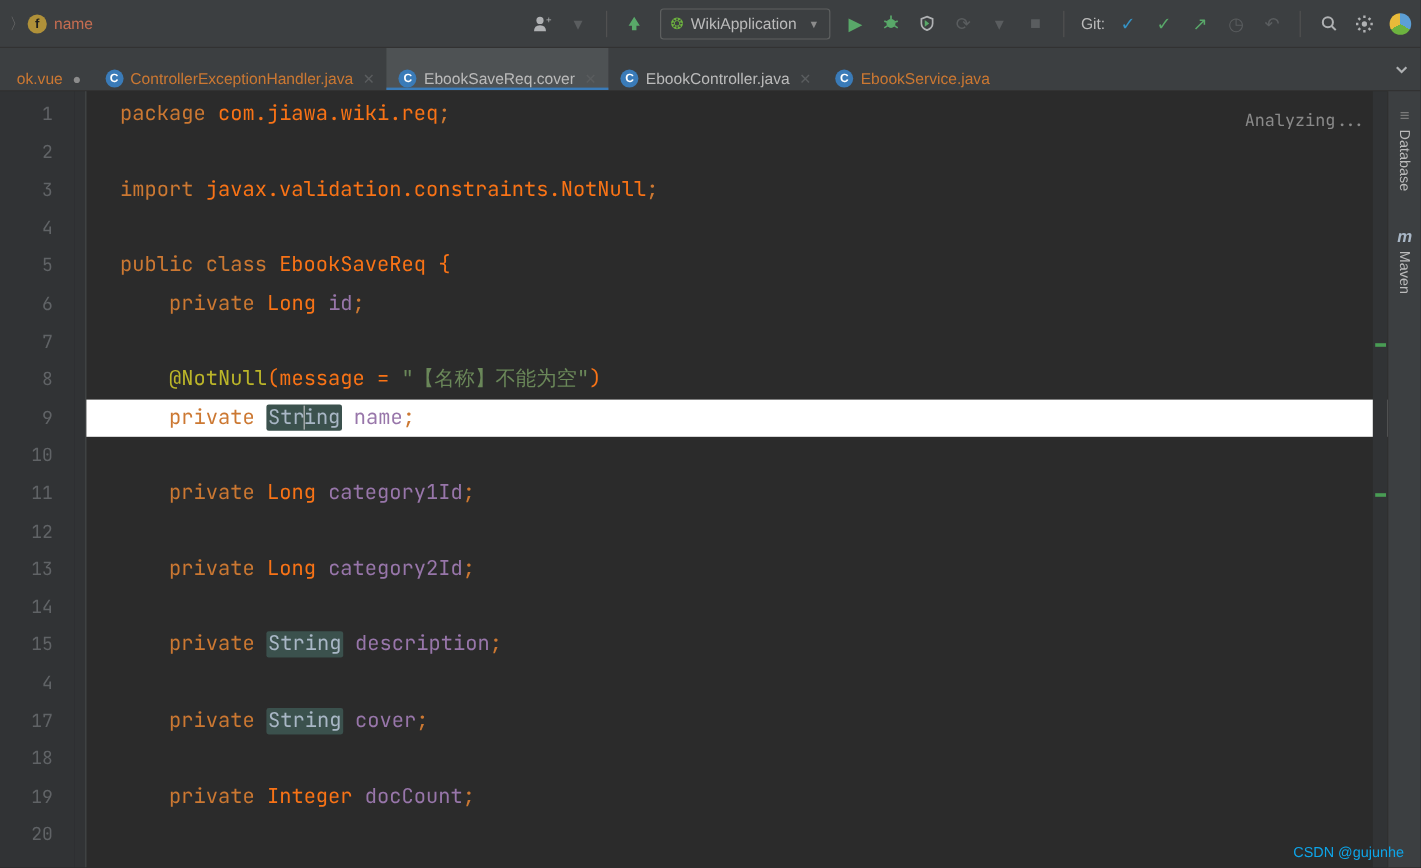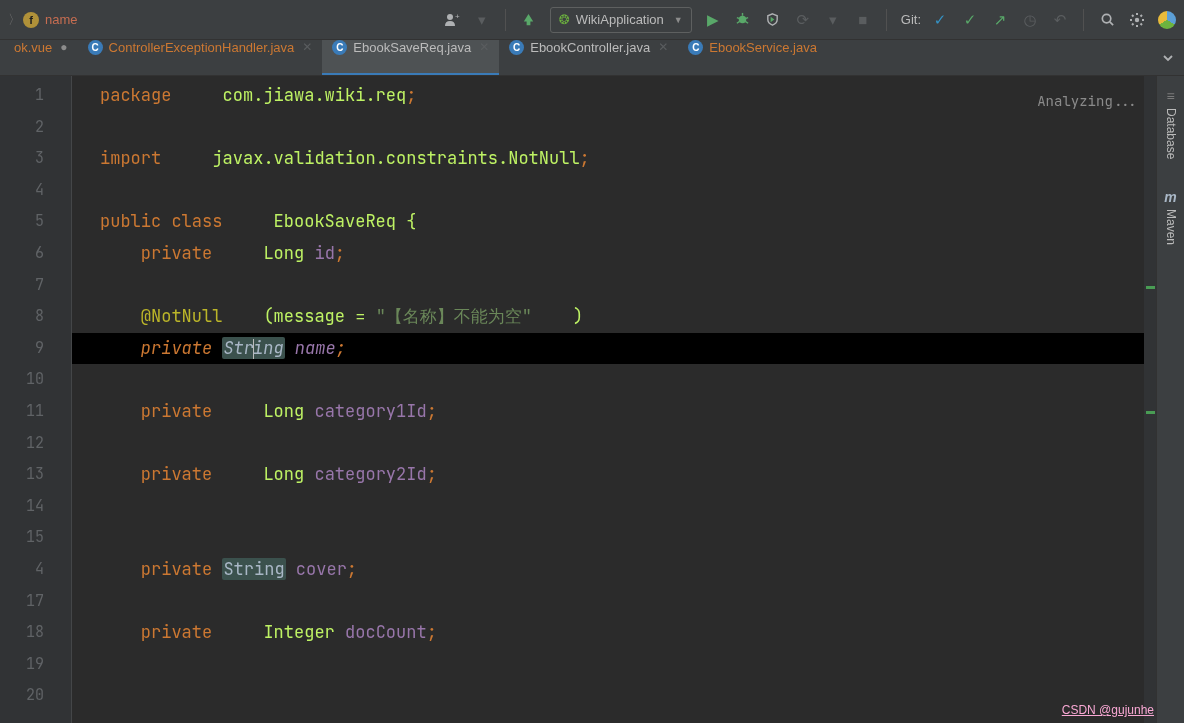--- a/index.html
+++ b/index.html
@@ -55,21 +55,21 @@
       background: conic-gradient(#5c9fd6 0 120deg, #6db33f 120deg 240deg, #e8ba3a 240deg 360deg);
       border-radius: 50%;
     }
     .tabs-row {
       height: 36px; background: #3c3f41;
       display: flex; align-items: stretch;
       border-bottom: 1px solid #323232;
       padding-left: 4px;
     }
     .etab {
-      display: flex; align-items: flex-start; gap: 6px;
+      display: flex; align-items: flex-end; gap: 6px;
       padding: 0 10px; font-size: 13px; cursor: pointer;
       border-bottom: 2px solid transparent;
       color: #bbbbbb;
     }
     .etab.active { background: #4e5254; border-bottom: 2px solid #3a7bb8; }
     .c-icon {
       background: #3a7bb8; color: #fff; border-radius: 50%;
       width: 15px; height: 15px; font-size: 10px; font-weight: bold;
       display: inline-flex; align-items: center; justify-content: center;
     }
@@ -88,27 +88,27 @@
       color: #606366; font-family: "JetBrains Mono","Consolas",monospace;
       font-size: 15px;
     }
     .gutter-edge { width: 10px; background: #313335; border-right: 1px solid #444648; }
     .code {
       flex: 1; padding-top: 4px;
       font-family: "JetBrains Mono","Consolas",monospace;
       font-size: 17px; position: relative;
     }
     .cline { height: 31.6px; line-height: 31.6px; padding-left: 28px; white-space: pre; }
-    .cline.hl { background: #000000; font-style: italic; }
+    .cline.hl { background: #ffffff; }
     .kw { color: #cc7832; }
     .field { color: #9876aa; }
     .anno { color: #bbb529; }
     .str { color: #6a8759; }
     .pun { color: #cc7832; }
-    .gray { color: #bef264; margin-left: 41px; }
+    .gray { color: #f97316; }
     .boxed { background: #3b514d; border-radius: 2px; padding: 0 1px; }
     .caret { border-left: 1px solid #bbbbbb; display: inline-block; height: 20px; vertical-align: middle; margin: 0 -1px; }
     .analyzing {
       position: absolute; top: 16px; right: 18px;
       color: #8a8a8a; font-size: 14px;
     }
     .rsidebar {
       width: 28px; background: #3c3f41;
       border-left: 1px solid #323232;
       display: flex; flex-direction: column; align-items: center;
@@ -119,22 +119,22 @@
       display: flex; align-items: center; gap: 4px; cursor: pointer;
     }
     .rtool-icon { writing-mode: horizontal-tb; font-size: 14px; color: #7a7a7a; font-style: italic; }
     .rtool-icon.m { font-weight: bold; color: #a9b7c6; }
     .mark-rail {
       position: absolute; right: 0; top: 0; width: 12px; height: 100%;
       background: #313335;
     }
     .mark { position: absolute; right: 1px; width: 9px; height: 3px; background: #499c54; }
     .watermark {
-      position: absolute; bottom: 6px; right: 30px;
-      color: #f9a8d4; font-size: 12px; text-decoration: underline;
+      position: absolute; bottom: 6px; right: 14px;
+      color: #0ea5e9; font-size: 12px;
     }
   </style>
 </head>
 <body>
 
 <div class="toolbar">
   <div class="breadcrumb-group">
     <span class="breadcrumb-chev">〉</span>
     <span class="method-icon">f</span>
     <span class="breadcrumb-text">name</span>
@@ -216,21 +216,21 @@
       <span class="tab-text orange">ok.vue</span>
       <span class="tab-close ">●</span>
     </div>
     <div class="etab">
       <span class="c-icon">C</span>
       <span class="tab-text orange">ControllerExceptionHandler.java</span>
       <span class="tab-close dark">✕</span>
     </div>
     <div class="etab active">
       <span class="c-icon">C</span>
-      <span class="tab-text ">EbookSaveReq.java</span>
+      <span class="tab-text ">EbookSaveReq.cover</span>
       <span class="tab-close dark">✕</span>
     </div>
     <div class="etab">
       <span class="c-icon">C</span>
       <span class="tab-text ">EbookController.java</span>
       <span class="tab-close dark">✕</span>
     </div>
     <div class="etab">
       <span class="c-icon">C</span>
       <span class="tab-text orange">EbookService.java</span>
@@ -281,20 +281,21 @@
         <div class="cline"><span class="kw">public class</span><span class="gray"> EbookSaveReq {</span></div>
         <div class="cline">    <span class="kw">private</span> <span class="gray">Long</span> <span class="field">id</span><span class="pun">;</span></div>
         <div class="cline"></div>
         <div class="cline">    <span class="anno">@NotNull</span><span class="gray">(message = </span><span class="str">"【名称】不能为空"</span><span class="gray">)</span></div>
         <div class="cline hl">    <span class="kw">private</span> <span class="boxed">Str<span class="caret"></span>ing</span> <span class="field">name</span><span class="pun">;</span></div>
         <div class="cline"></div>
         <div class="cline">    <span class="kw">private</span> <span class="gray">Long</span> <span class="field">category1Id</span><span class="pun">;</span></div>
         <div class="cline"></div>
         <div class="cline">    <span class="kw">private</span> <span class="gray">Long</span> <span class="field">category2Id</span><span class="pun">;</span></div>
         <div class="cline"></div>
+        <div class="cline">    <span class="kw">private</span> <span class="boxed">String</span> <span class="field">description</span><span class="pun">;</span></div>
         <div class="cline"></div>
         <div class="cline">    <span class="kw">private</span> <span class="boxed">String</span> <span class="field">cover</span><span class="pun">;</span></div>
         <div class="cline"></div>
         <div class="cline">    <span class="kw">private</span> <span class="gray">Integer</span> <span class="field">docCount</span><span class="pun">;</span></div>
         <div class="cline"></div>
       </div>
   </div>
   <div class="rsidebar" id="rsidebar">
       <div class="rtool">
         <span class="rtool-icon ">≡</span>

